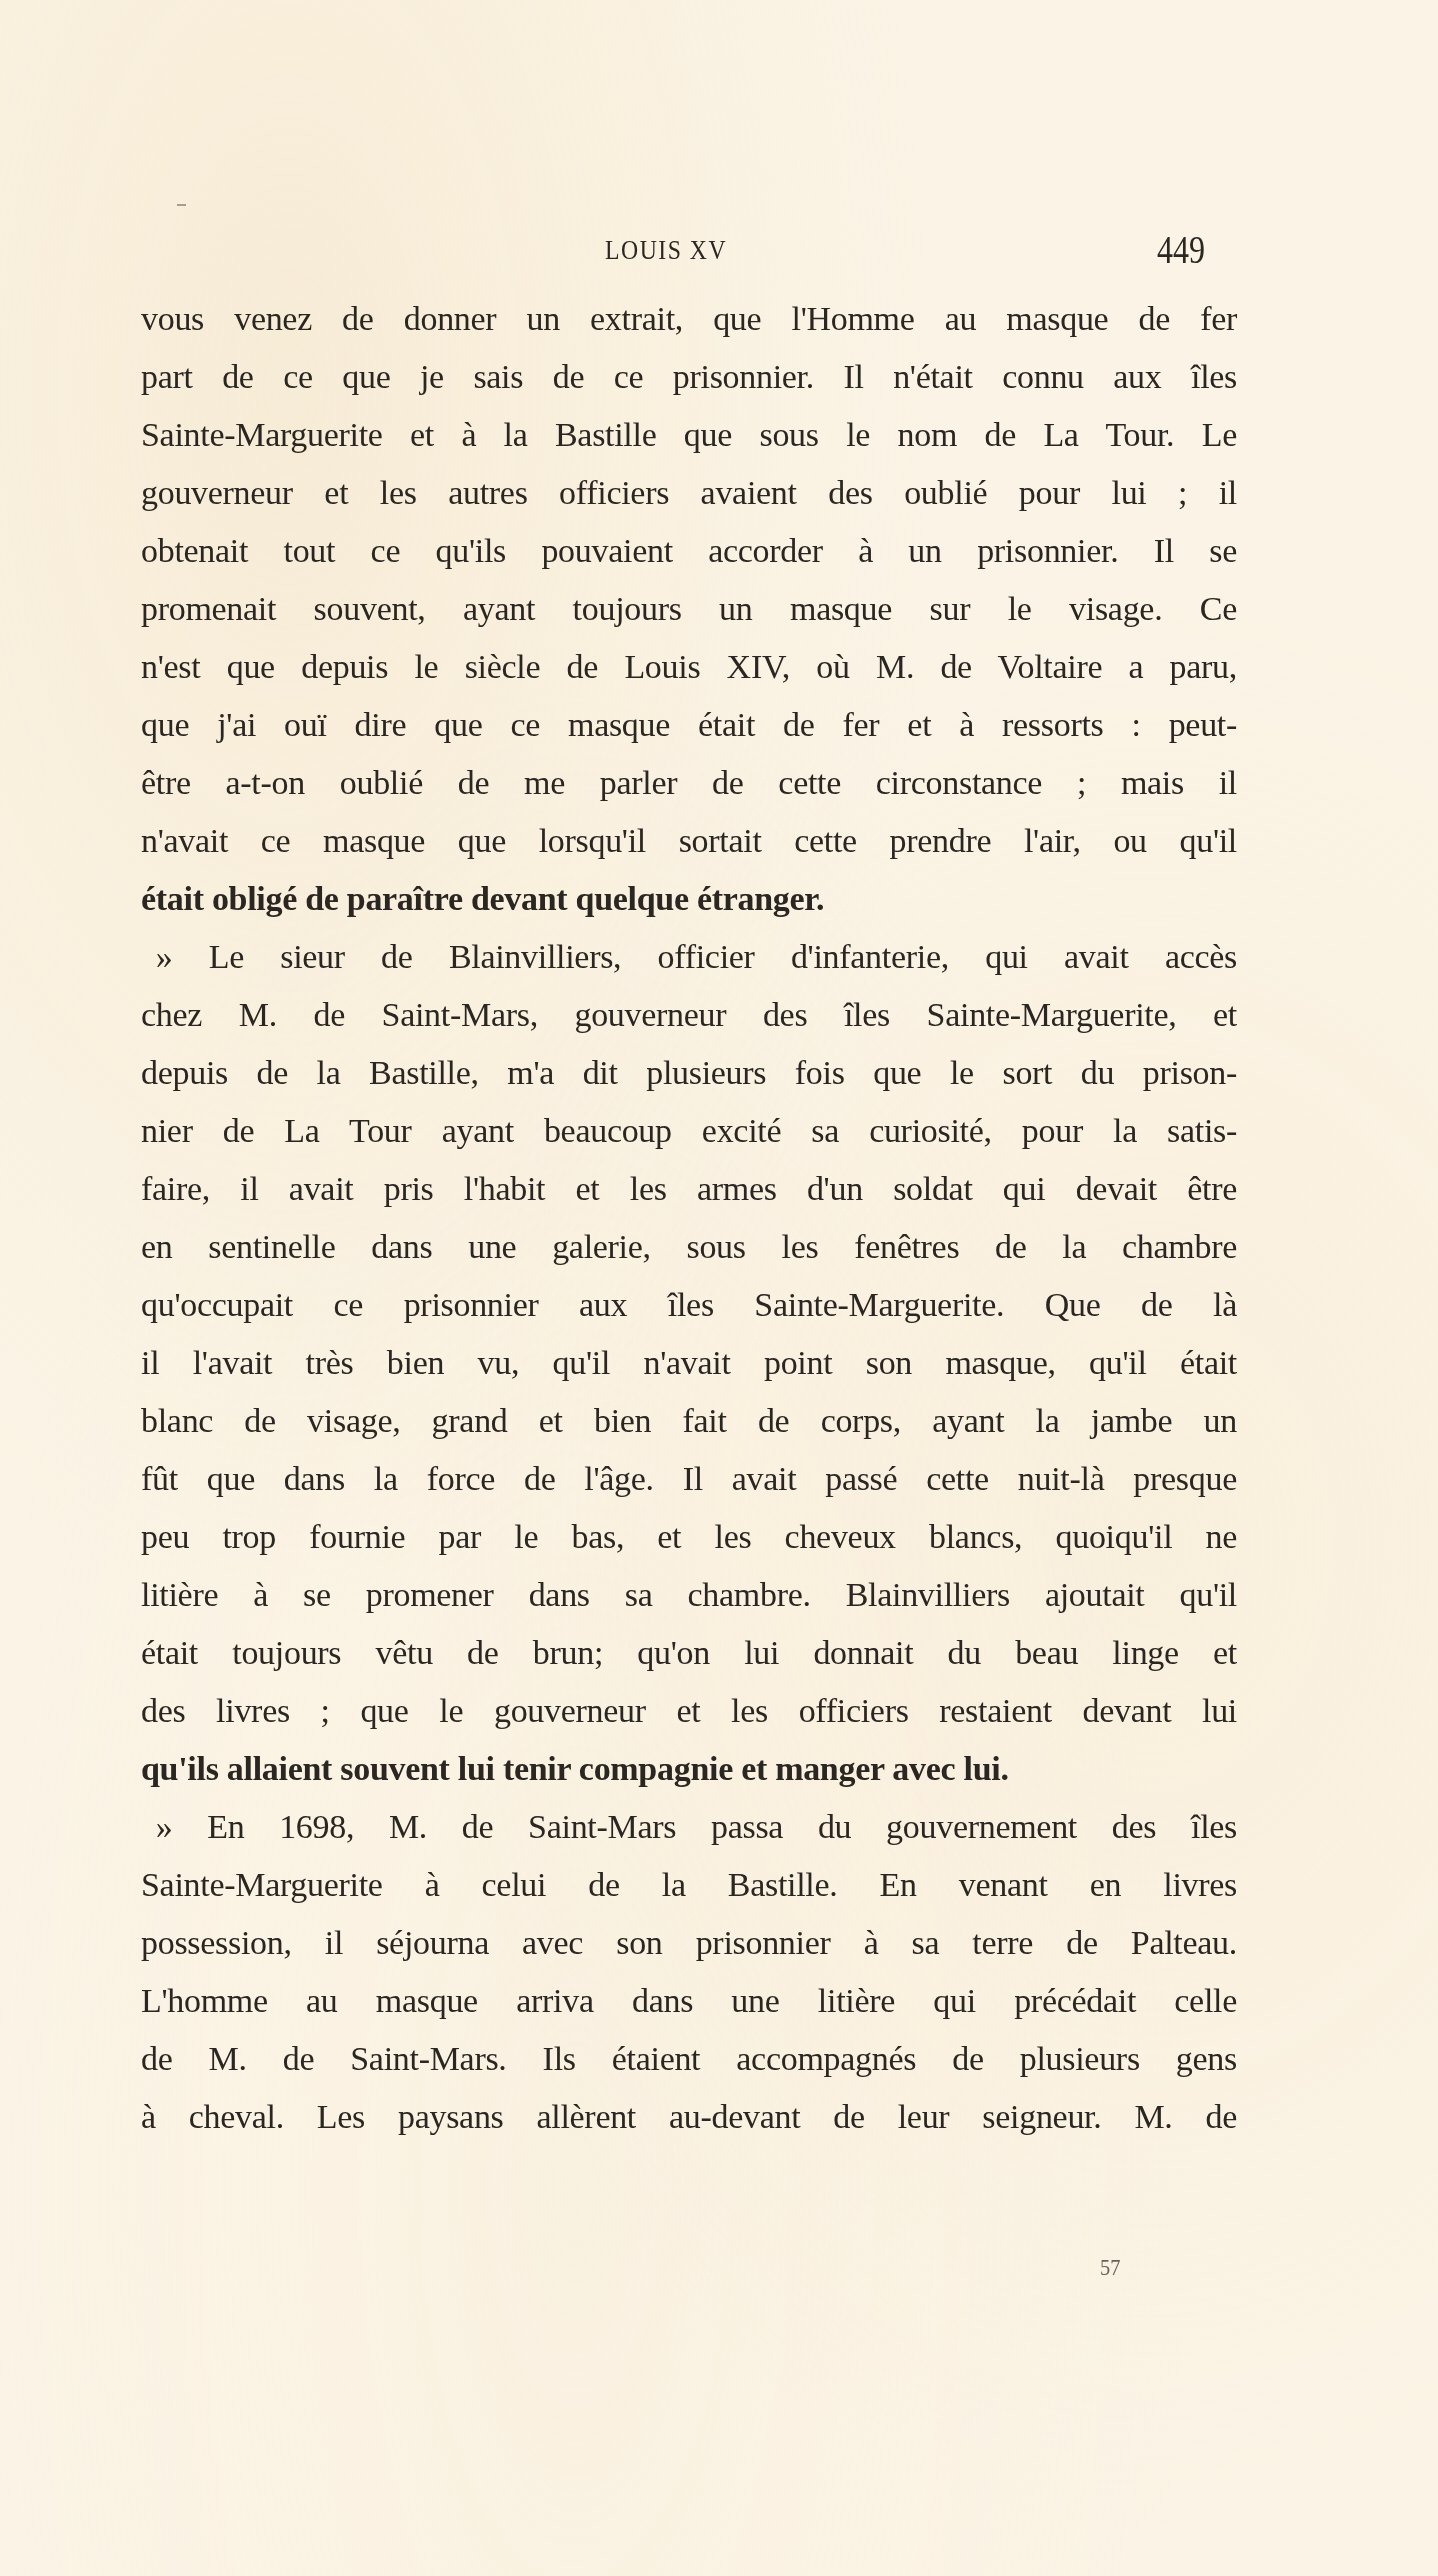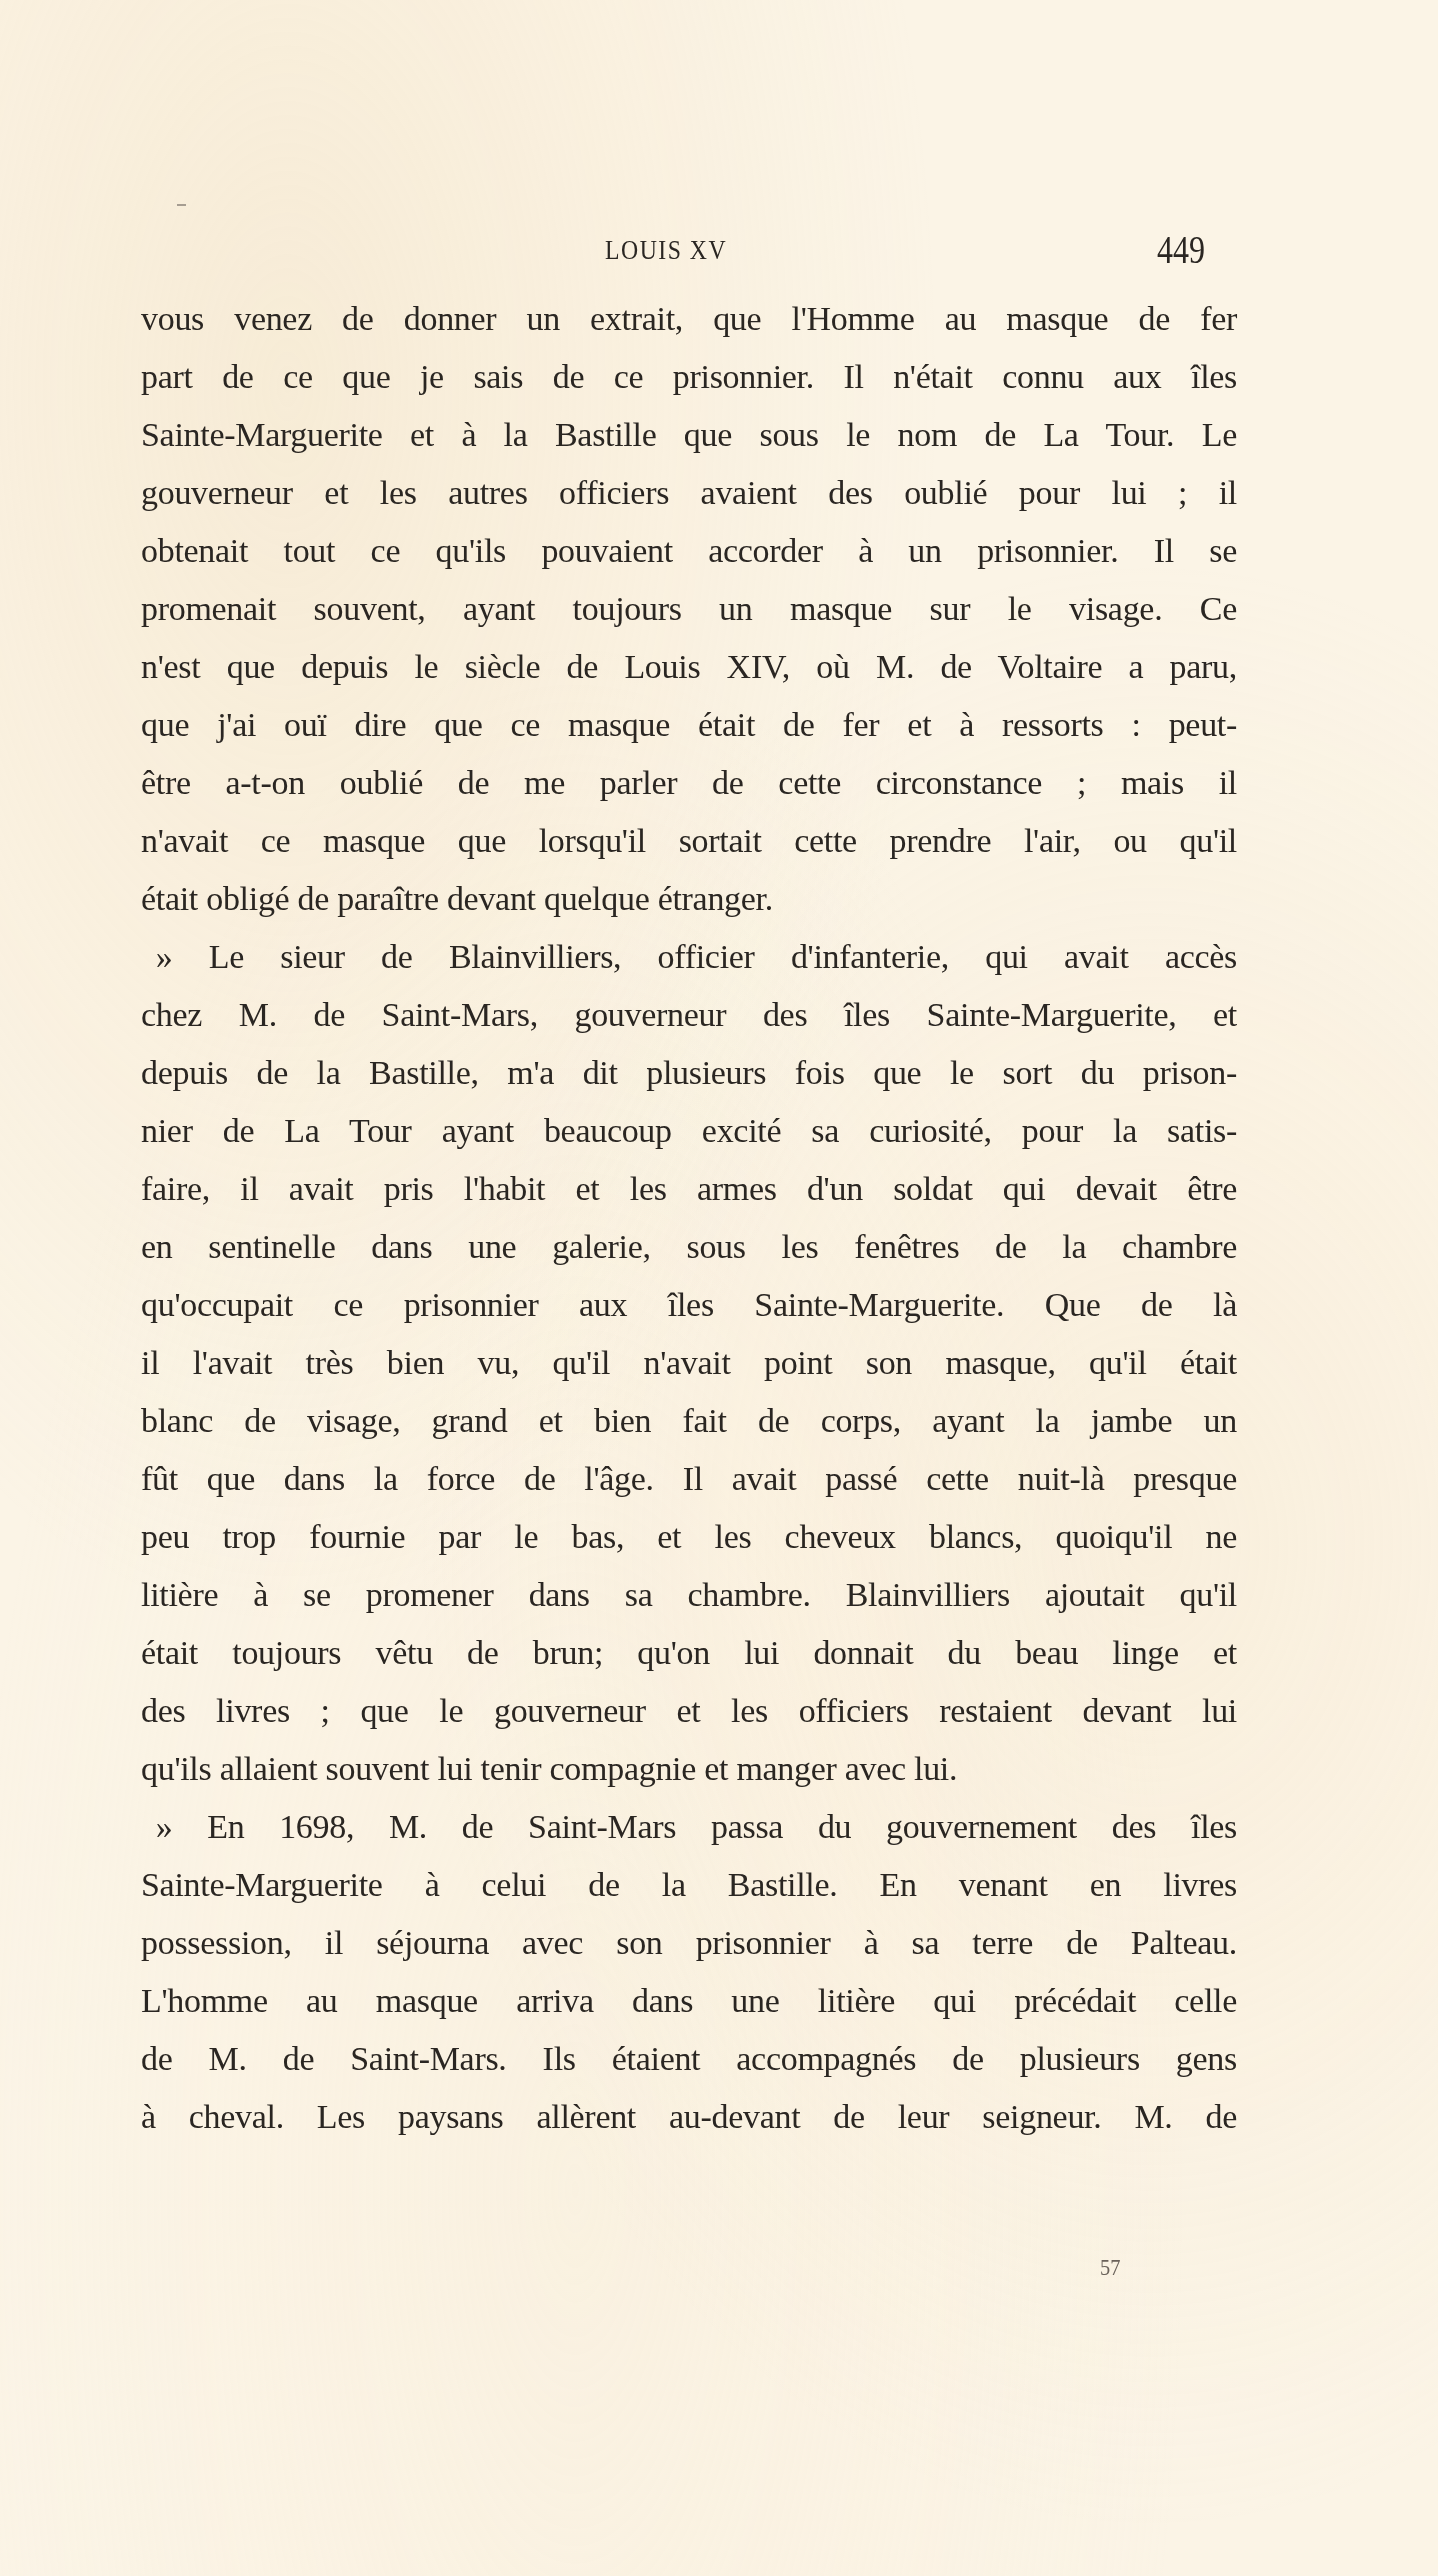--- a/index.html
+++ b/index.html
@@ -62,20 +62,21 @@
       line-height: 58px;
       font-family: "Liberation Serif", serif;
       font-size: 34px;
       white-space: nowrap;
       text-align: justify;
       text-align-last: justify;
       letter-spacing: -0.3px;
     }
     .line.last {
       text-align-last: left;
+      font-weight: bold;
     }
     .line.indent {
       padding-left: 14.7px;
     }
     .signature {
       position: absolute;
       left: 1096px;
       top: 2254px;
       font-family: "Liberation Serif", serif;
       font-size: 24px;

